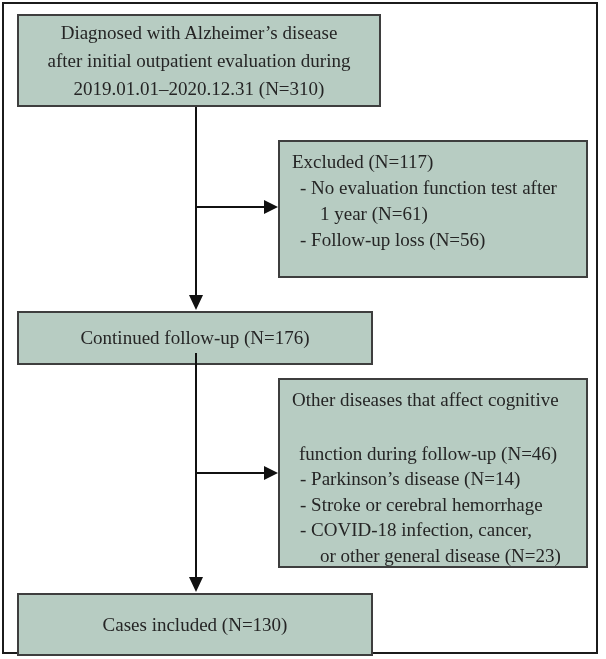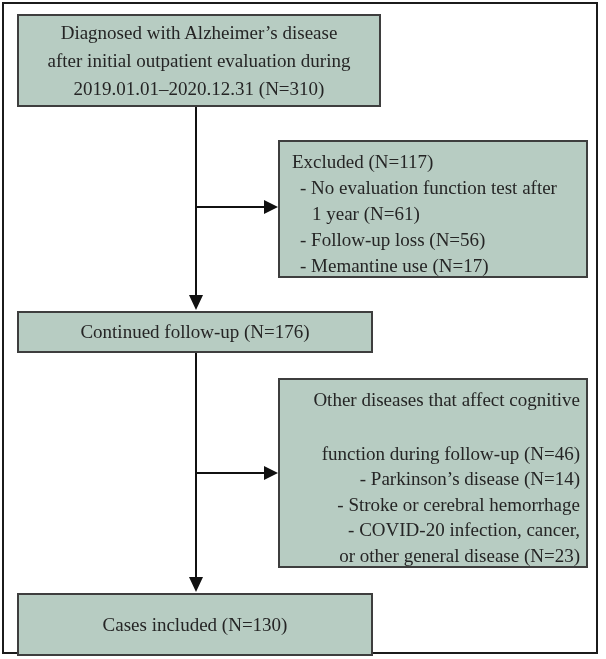--- a/index.html
+++ b/index.html
@@ -36,28 +36,28 @@
   .center-box {
     display: flex;
     align-items: center;
     justify-content: center;
     text-align: center;
   }
   .prelines { white-space: pre-line; line-height: 28px; }
   #box-diagnosed { left: 17px; top: 14px;  width: 364px; height: 93px; }
   #box-excluded  { left: 278px; top: 140px; width: 310px; height: 138px;
                    padding: 7px 6px 12px 12px; line-height: 26px; }
-  #box-continued { left: 17px; top: 311px; width: 356px; height: 42px; }
+  #box-continued { left: 17px; top: 311px; width: 356px; height: 54px; }
   #box-other     { left: 278px; top: 378px; width: 310px; height: 190px;
-                   padding: 7px 6px 0 12px; line-height: 25.5px; text-align: right; }
+                   padding: 7px 6px 0 12px; line-height: 25.5px; }
   #box-cases     { left: 17px; top: 593px; width: 356px; height: 63px; }
   .line { white-space: nowrap; }
   .t-cont  { margin-left: 7px; margin-top: 28px;  }  
   .li      { margin-left: 8px;  }  
-  .li-cont { margin-left: 20px; }  
+  .li-cont { margin-left: 28px; }  
   .vline {
     position: absolute; width: 2px; background: var(--arrow);
   }
   .hline {
     position: absolute; height: 2px; background: var(--arrow);
   }
   .arrow-down {
     position: absolute; width: 0; height: 0;
     border-left: 7px solid transparent;
     border-right: 7px solid transparent;
@@ -94,38 +94,37 @@
   <div class="vline" id="v1"></div>
   <div class="arrow-down" id="ah-down-1"></div>
   <div class="hline" id="h1"></div>
   <div class="arrow-right" id="ah-right-1"></div>
 
   <div class="box" id="box-excluded">
     <div class="line">Excluded (N=117)</div>
     <div class="line li">- No evaluation function test after</div>
     <div class="line li-cont">1 year (N=61)</div>
     <div class="line li">- Follow-up loss (N=56)</div>
-    <div class="line li">- Memantine use (N=17)</div>
   </div>
 
   <div class="box center-box" id="box-continued">
     <div>Continued follow-up (N=176)</div>
   </div>
 
   <div class="vline" id="v2"></div>
   <div class="arrow-down" id="ah-down-2"></div>
   <div class="hline" id="h2"></div>
   <div class="arrow-right" id="ah-right-2"></div>
 
   <div class="box" id="box-other">
     <div class="line">Other diseases that affect cognitive</div>
     <div class="line t-cont">function during follow-up (N=46)</div>
     <div class="line li">- Parkinson’s disease (N=14)</div>
     <div class="line li">- Stroke or cerebral hemorrhage</div>
-    <div class="line li">- COVID-20 infection, cancer,</div>
+    <div class="line li">- COVID-18 infection, cancer,</div>
     <div class="line li-cont">or other general disease (N=23)</div>
   </div>
 
   <div class="box center-box" id="box-cases">
     <div>Cases included (N=130)</div>
   </div>
 
 </div>
 
 </body></html>

